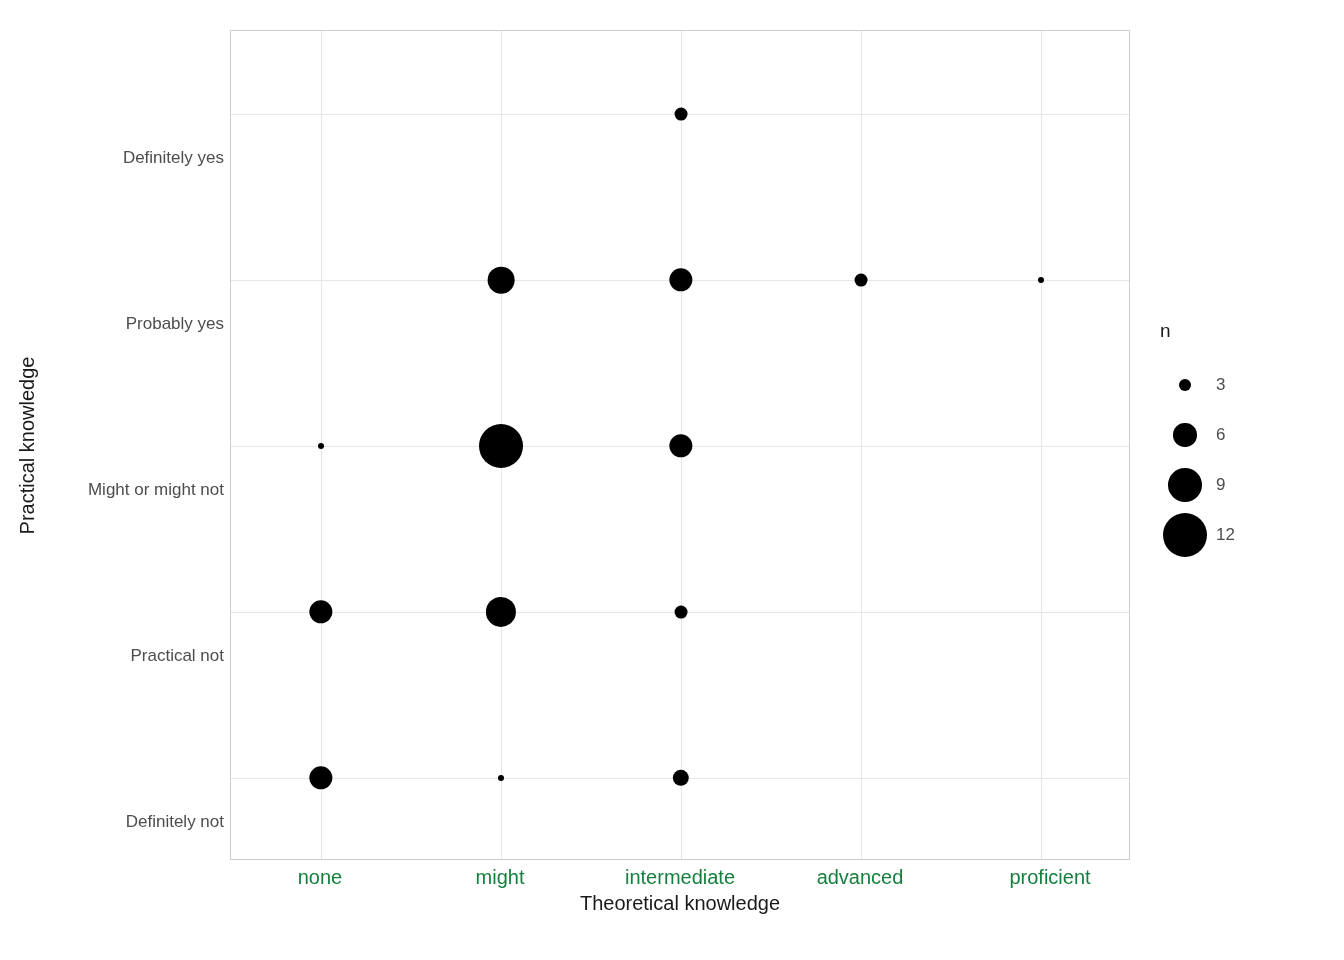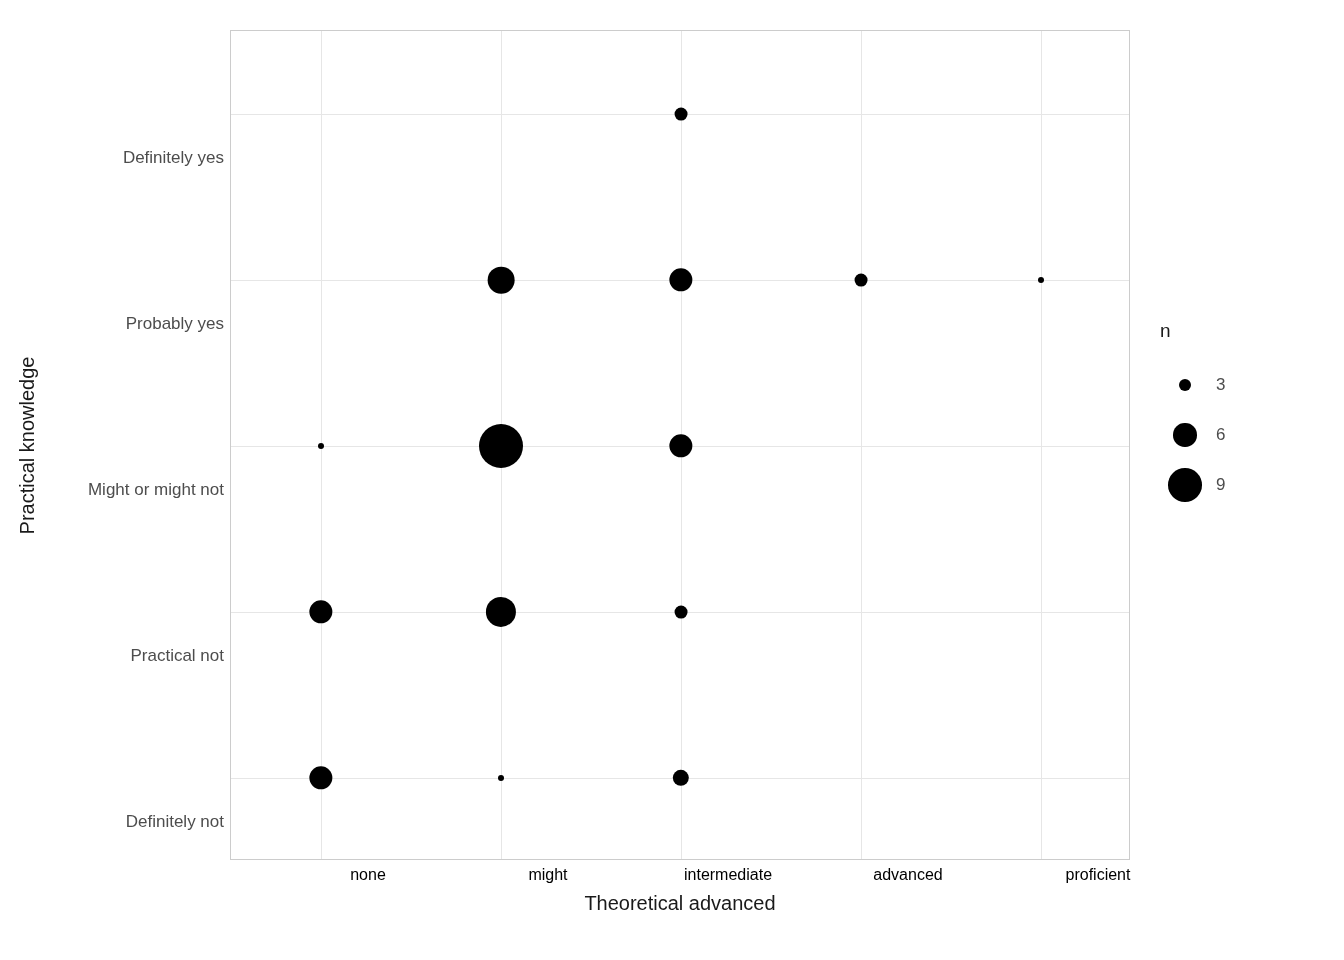--- a/index.html
+++ b/index.html
@@ -41,24 +41,23 @@
   .point {
     position: absolute;
     background: #000;
     border-radius: 50%;
     transform: translate(-50%, -50%);
   }
   .x-tick-label {
     position: absolute;
     top: 866px;
     transform: translateX(-50%);
-    font-size: 16px;
-    color: #000000;
+    font-size: 20px;
+    color: #15803d;
     white-space: nowrap;
-    margin-left: 48px;
   }
   .y-tick-label {
     position: absolute;
     right: 1120px;
     transform: translateY(-50%);
     font-size: 17px;
     color: #4d4d4d;
     white-space: nowrap;
     text-align: right;
     width: 200px;
@@ -165,21 +164,21 @@
       <div class="x-tick-label" style="left: 1040px; padding-left: 20px;">proficient</div>
     </div>
   <div id="y-ticks">
       <div class="y-tick-label" style="top: 777px;">Definitely not</div>
       <div class="y-tick-label" style="top: 611px;">Practical not</div>
       <div class="y-tick-label" style="top: 445px;">Might or might not</div>
       <div class="y-tick-label" style="top: 279px;">Probably yes</div>
       <div class="y-tick-label" style="top: 113px;">Definitely yes</div>
     </div>
 
-  <div class="x-axis-title">Theoretical advanced</div>
+  <div class="x-axis-title">Theoretical knowledge</div>
 
   <div class="legend">
     <div class="legend-title">n</div>
     <div id="legend-items">
         <div class="legend-item">
           <div class="legend-swatch">
             <div class="legend-dot" style="width: 12.9091px; height: 12.9091px;"></div>
           </div>
           <div class="legend-label">3</div>
         </div>
@@ -188,16 +187,22 @@
             <div class="legend-dot" style="width: 23.2727px; height: 23.2727px;"></div>
           </div>
           <div class="legend-label">6</div>
         </div>
         <div class="legend-item">
           <div class="legend-swatch">
             <div class="legend-dot" style="width: 33.6364px; height: 33.6364px;"></div>
           </div>
           <div class="legend-label">9</div>
         </div>
+        <div class="legend-item">
+          <div class="legend-swatch">
+            <div class="legend-dot" style="width: 44px; height: 44px;"></div>
+          </div>
+          <div class="legend-label">12</div>
+        </div>
       </div>
   </div>
 
 </div>
 
 </body></html>

